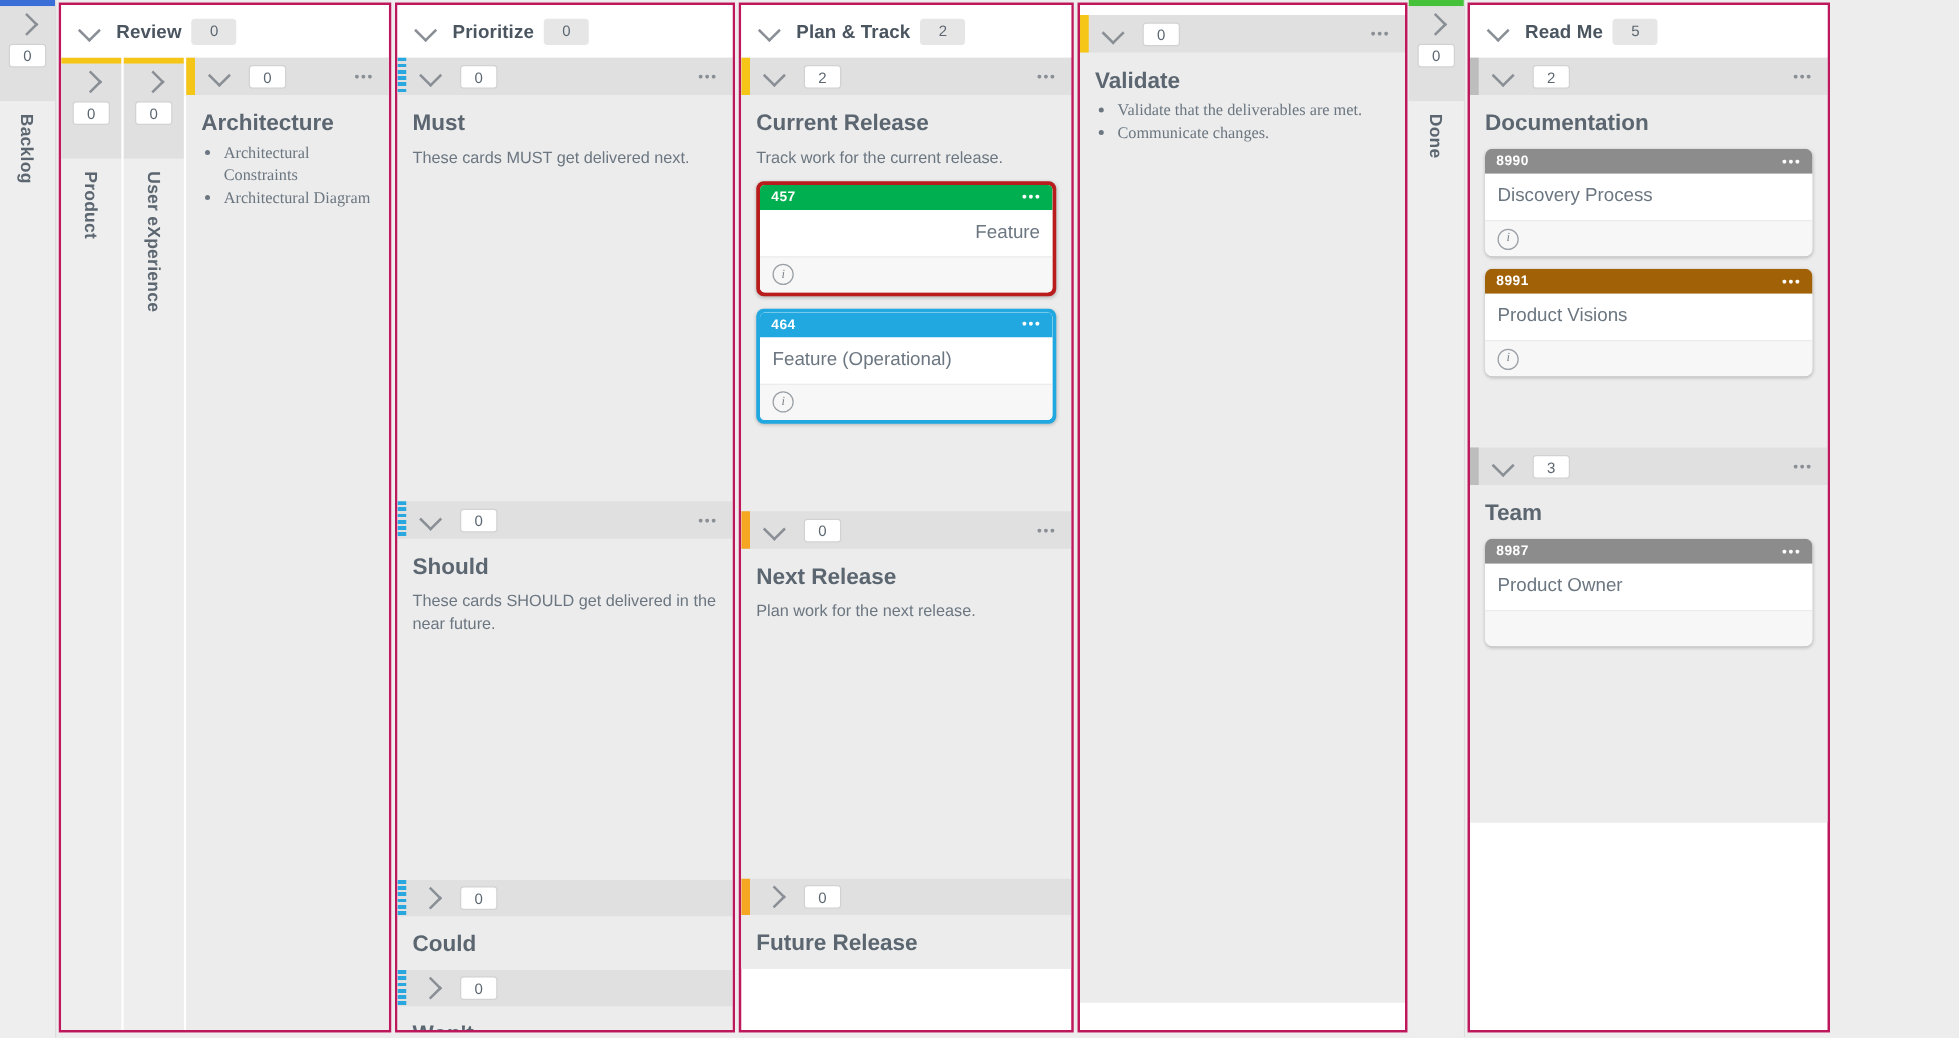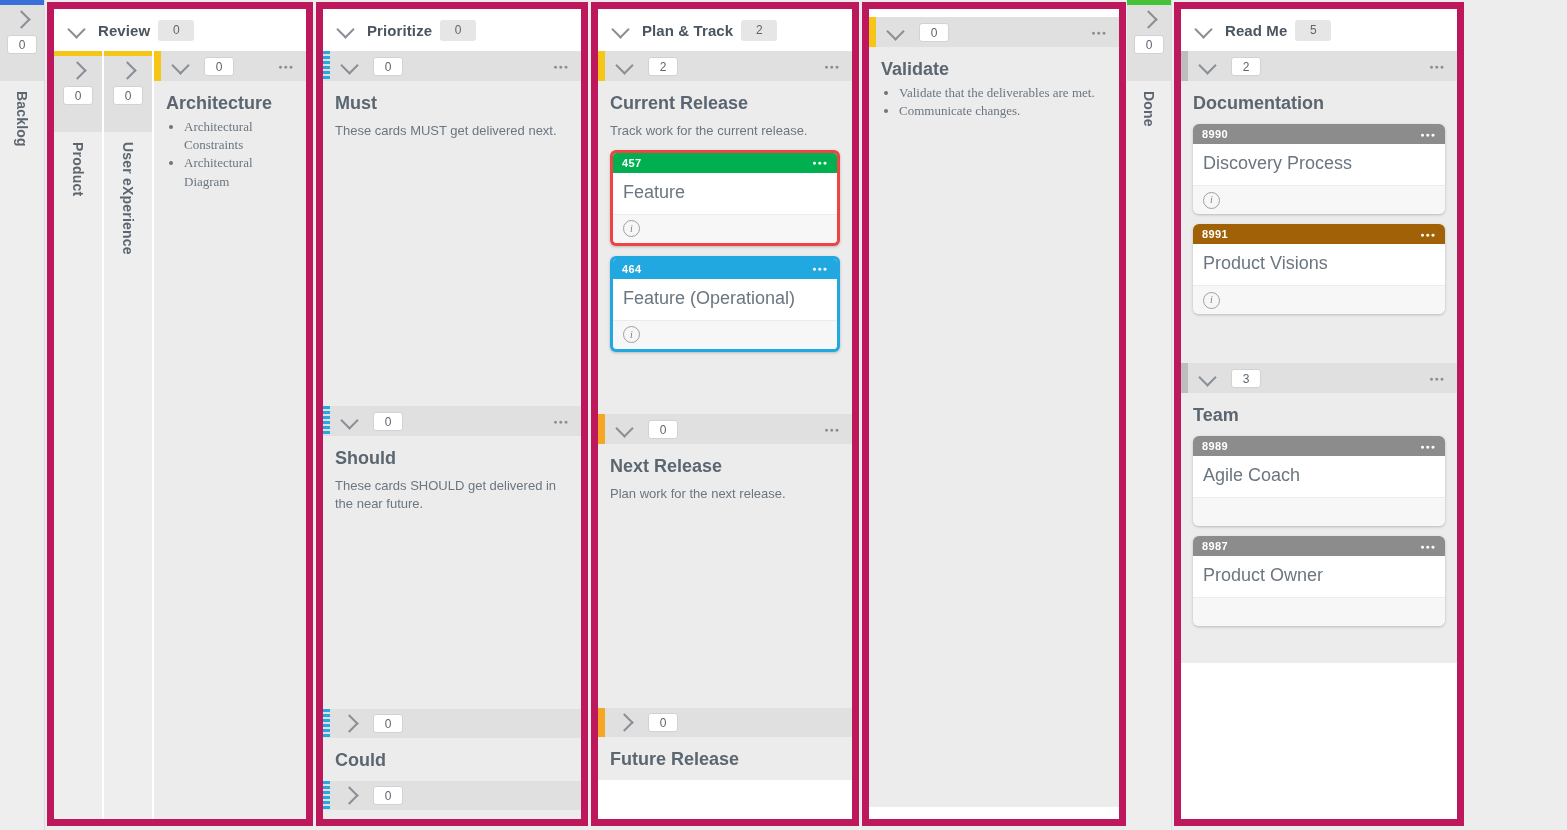--- a/index.html
+++ b/index.html
@@ -58,21 +58,21 @@
     font-size:12px;color:#5b6670;padding:0 7px;box-sizing:border-box;
   }
   .countpill{
     background:#e6e6e6;border-radius:3px;
     min-width:36px;height:21px;line-height:21px;text-align:center;
     font-size:12px;color:#5b6670;padding:0 9px;box-sizing:border-box;
   }
 
   
   .col{
-    background:#ffffff;border:7px solid #be185d;
+    background:#ffffff;border:2px solid #be185d;
     height:824px;box-sizing:border-box;
     display:flex;flex-direction:column;
     margin:2px 1px 0 2px;flex:0 0 auto;position:relative;
   }
   .colhead{
     height:42px;flex:0 0 auto;display:flex;align-items:center;
     padding:0 6px 0 10px;gap:8px;background:#fff;
   }
   .coltitle{font-weight:bold;font-size:15px;color:#4a5560;letter-spacing:.1px;}
   .colbody{flex:1 1 auto;overflow:hidden;display:flex;flex-direction:column;}
@@ -101,21 +101,21 @@
   
   .card{
     border-radius:6px;margin:10px 0 0 0;overflow:hidden;
     box-shadow:0 1px 3px rgba(0,0,0,.22);
   }
   .card .chdr{
     height:20px;display:flex;align-items:center;
     padding:0 9px;color:#ffffff;font-size:11px;font-weight:bold;letter-spacing:.4px;
   }
   .card .chdr .dots{color:#ffffff;margin-left:auto;}
-  .card .cbody{background:#ffffff;padding:9px 10px 11px 10px;font-size:18px;color:#6b7680;}
+  .card .cbody{background:#ffffff;padding:9px 10px 11px 10px;font-size:15px;color:#6b7680;}
   .card .cfoot{background:#f7f7f7;border-top:1px solid #ececec;height:28px;display:flex;align-items:center;padding:0 10px;}
   .card.framed{padding:3px;}
   .card.framed .inner{border-radius:4px;overflow:hidden;background:#fff;}
 
   .infoicon{
     width:15px;height:15px;border-radius:50%;border:1px solid #9aa0a6;
     display:inline-flex;align-items:center;justify-content:center;
     font-size:10px;font-style:italic;color:#7b8187;font-family:"Liberation Serif",serif;
     line-height:1;
   }
@@ -243,21 +243,21 @@
         <div class="lane" style="height: 363px;">
           <div class="lanehead">
             <div class="laneedge" style="background: rgb(245, 197, 24);"></div>
             <span class="chev big"></span>
             <span class="countbox">2</span>
             <span class="dots lanedots" style="letter-spacing: 1px; font-size: 7px;">●●●</span>
           </div>
           <div class="lanebody">
             <div class="lanename">Current Release</div>
             <div class="lanedesc">Track work for the current release.</div>
-            <div class="card framed" style="background: #ef4444;">
+            <div class="card framed" style="background: #b91c1c; text-align: right;">
               <div class="inner">
                 <div class="chdr" style="background: rgb(0, 176, 80);">
                   <span>457</span>
                   <span class="dots" style="letter-spacing: 1px; font-size: 7px;">●●●</span>
                 </div>
                 <div class="cbody">Feature</div>
                 <div class="cfoot">
                   <span class="infoicon">i</span>
                 </div>
               </div>
@@ -372,28 +372,20 @@
           <div class="lanehead">
             <div class="laneedge" style="background: rgb(189, 189, 189);"></div>
             <span class="chev big"></span>
             <span class="countbox">3</span>
             <span class="dots lanedots" style="letter-spacing: 1px; font-size: 7px;">●●●</span>
           </div>
           <div class="lanebody">
             <div class="lanename">Team</div>
             <div class="card">
               <div class="chdr" style="background: rgb(140, 140, 140);">
-                <span>8989</span>
-                <span class="dots" style="letter-spacing: 1px; font-size: 7px;">●●●</span>
-              </div>
-              <div class="cbody">Agile Coach</div>
-              <div class="cfoot"></div>
-            </div>
-            <div class="card">
-              <div class="chdr" style="background: rgb(140, 140, 140);">
                 <span>8987</span>
                 <span class="dots" style="letter-spacing: 1px; font-size: 7px;">●●●</span>
               </div>
               <div class="cbody">Product Owner</div>
               <div class="cfoot"></div>
             </div>
           </div>
         </div>
       </div>
     </div>

